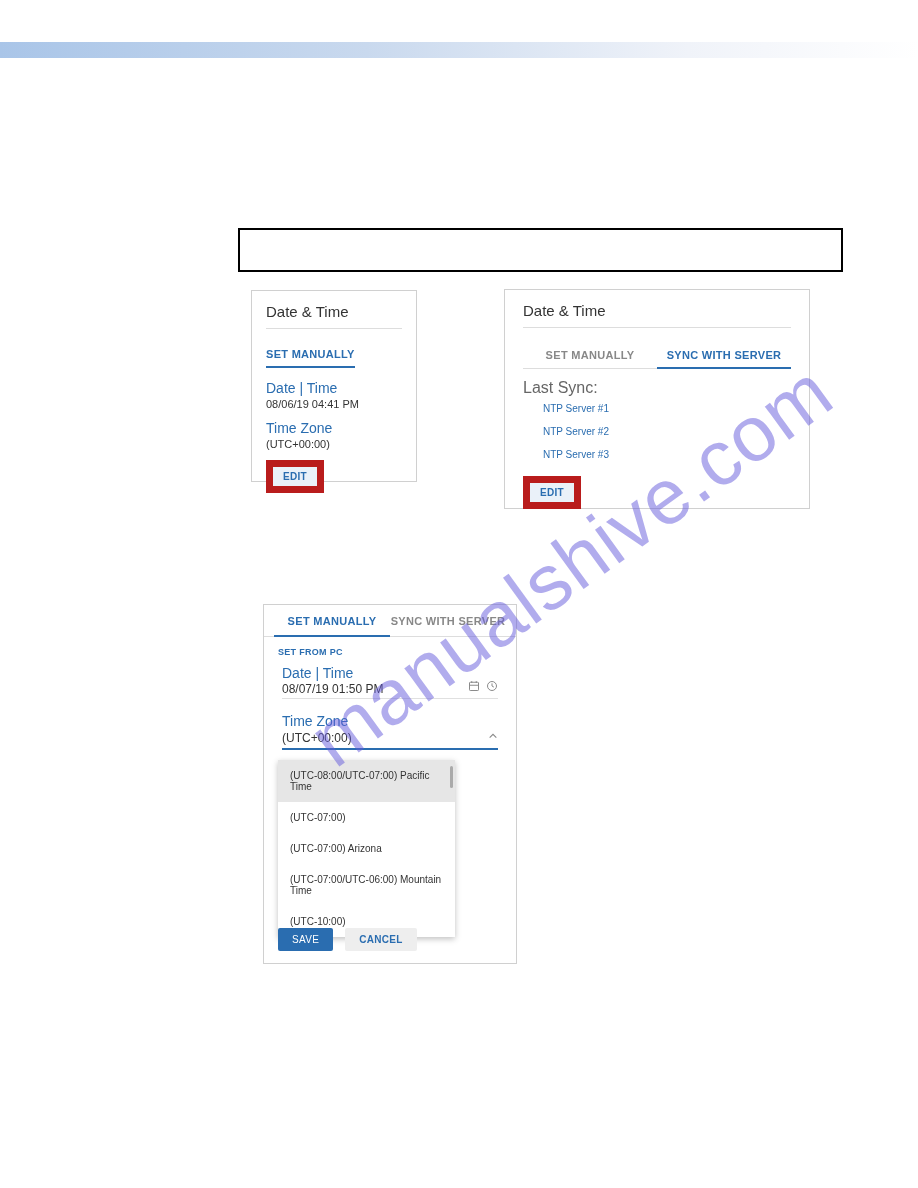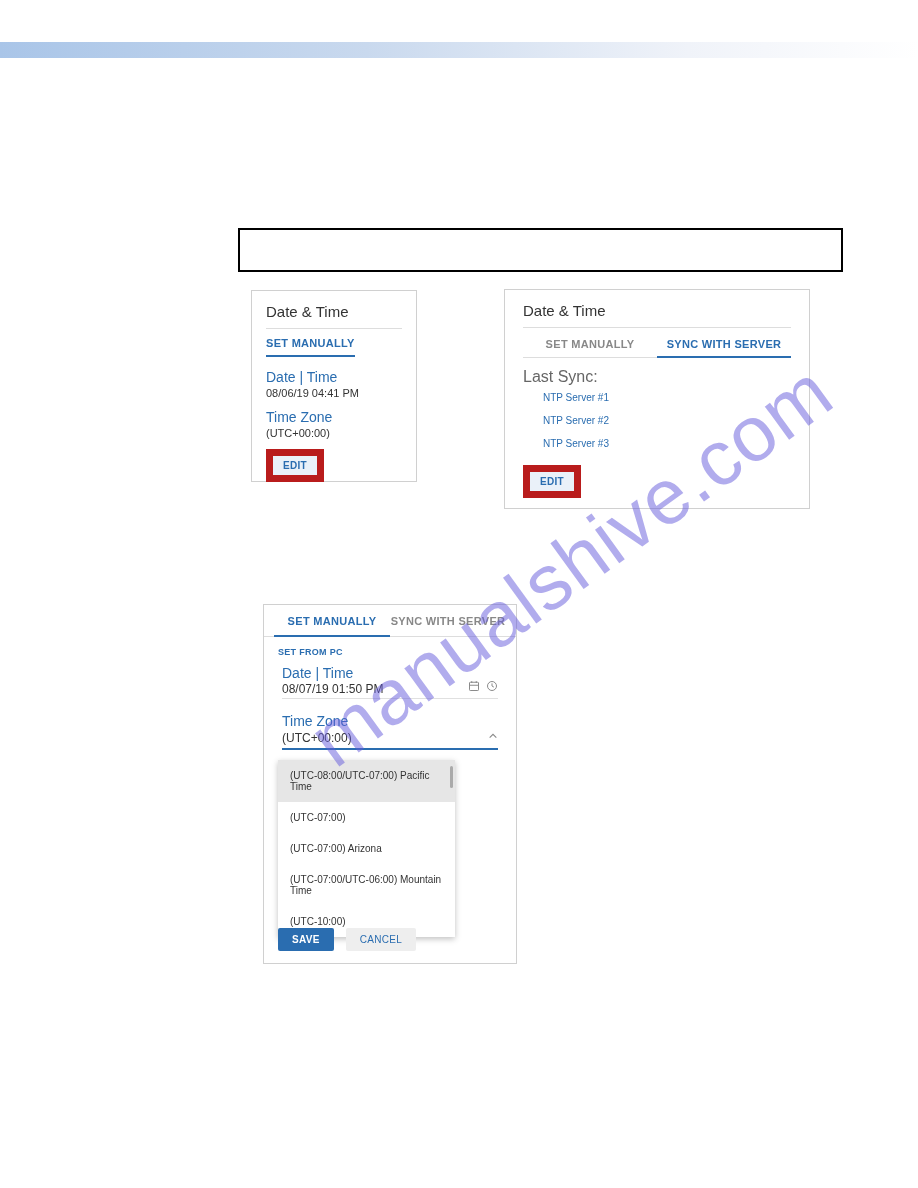--- a/index.html
+++ b/index.html
@@ -38,21 +38,21 @@
     border: 1px solid #d0d0d0;
     background: #fff;
     padding: 12px 14px;
   }
   .card-title {
     font-size: 15px;
     color: #333;
     font-weight: 400;
     padding-bottom: 8px;
     border-bottom: 1px solid #ddd;
-    margin-bottom: 4px;
+    margin-bottom: 15px;
   }
   .tab-single {
     font-size: 11px;
     font-weight: 600;
     color: #2a6db0;
     letter-spacing: 0.3px;
     padding: 4px 0 6px 0;
     border-bottom: 2px solid #2a6db0;
     display: inline-block;
     margin-bottom: 12px;
@@ -202,32 +202,32 @@
     align-items: center;
     position: absolute;
     bottom: 0;
     left: 0;
     right: 0;
   }
   .save-btn {
     background: #2a6db0;
     color: #fff;
     font-size: 10px;
-    font-weight: 700;
+    font-weight: 400;
     padding: 6px 14px;
     border: none;
     letter-spacing: 0.3px;
     cursor: pointer;
     border-radius: 2px;
   }
   .cancel-btn {
     background: #eee;
     color: #2a6db0;
     font-size: 10px;
-    font-weight: 400;
+    font-weight: 700;
     padding: 6px 14px;
     border: none;
     letter-spacing: 0.3px;
     cursor: pointer;
     border-radius: 2px;
   }
 
   
   .watermark {
     position: absolute;

